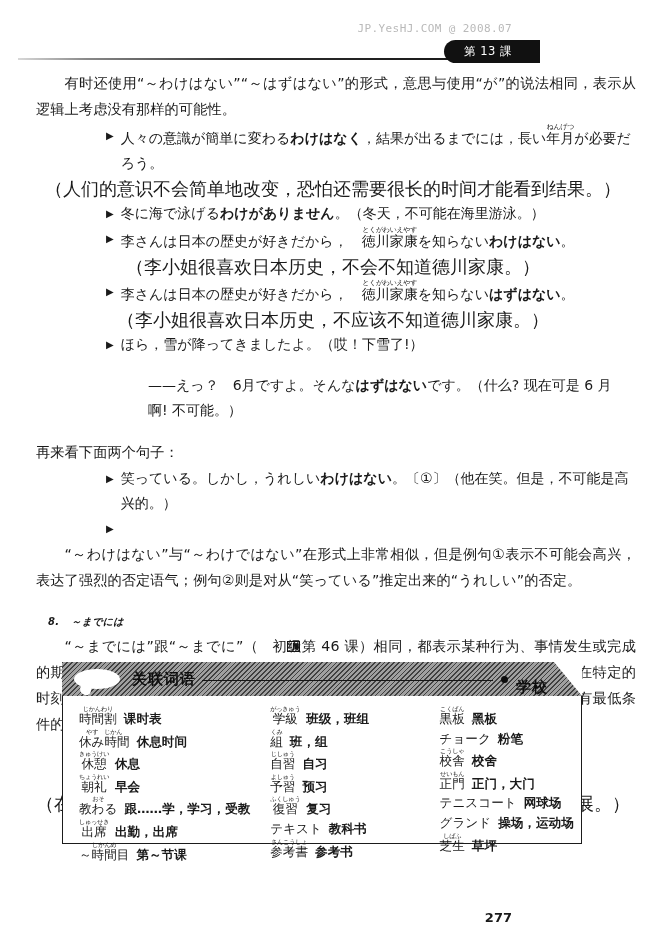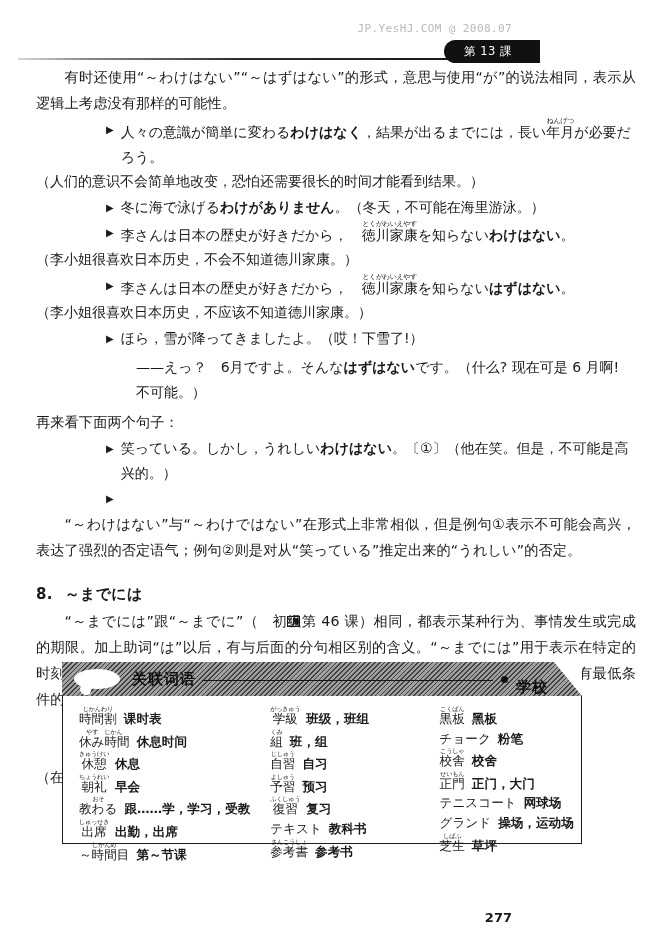--- a/index.html
+++ b/index.html
@@ -45,21 +45,21 @@
     color: #ffffff;
     font-size: 11.5px;
     line-height: 23px;
     letter-spacing: .5px;
     white-space: nowrap;
   }
 
   
   .content {
     position: absolute;
-    top: 64px; left: 36px;
+    top: 70px; left: 36px;
     width: 600px;
   }
   .para {
     font-size: 14.2px;
     line-height: 26px;
     text-indent: 2em;
     margin: 0 0 1px 0;
     text-align: justify;
     letter-spacing: .1px;
   }
@@ -75,51 +75,51 @@
   }
   .ex .tri {
     flex: 0 0 auto;
     margin-right: 7px;
     font-size: 10px;
     line-height: 25px;
   }
   .ex .txt { flex: 1 1 auto; }
 
   .trans {
-    font-size: 14px;
+    font-size: 18px;
     line-height: 25px;
     margin: 0;
-    text-align: left;
+    text-align: center;
     padding-right: 6px;
-    font-family: Liberation Mono, monospace;
   }
   .cont-line {
     font-size: 14px;
     line-height: 25px;
-    margin: 4px;
+    margin: 16px;
     padding-left: 96px;
   }
 
   b, .bold { font-weight: bold; }
 
   
   ruby { ruby-align: center; }
   rt {
     font-size: 7px;
     line-height: 7px;
     letter-spacing: -0.3px;
     font-weight: normal;
   }
 
   
   .sec-head {
-    font-size: 15px;
+    font-size: 10px;
     font-weight: bold;
-    margin: 22px 0 4px 0;
+    margin: 22px 0 4px 12px;
     letter-spacing: .3px;
+    font-style: italic;
   }
   .sec-head .num { margin-right: 12px; }
 
   .book-icon {
     display: inline-block;
     width: 13px; height: 11px;
     vertical-align: -1px;
     margin-right: 1px;
   }
 

